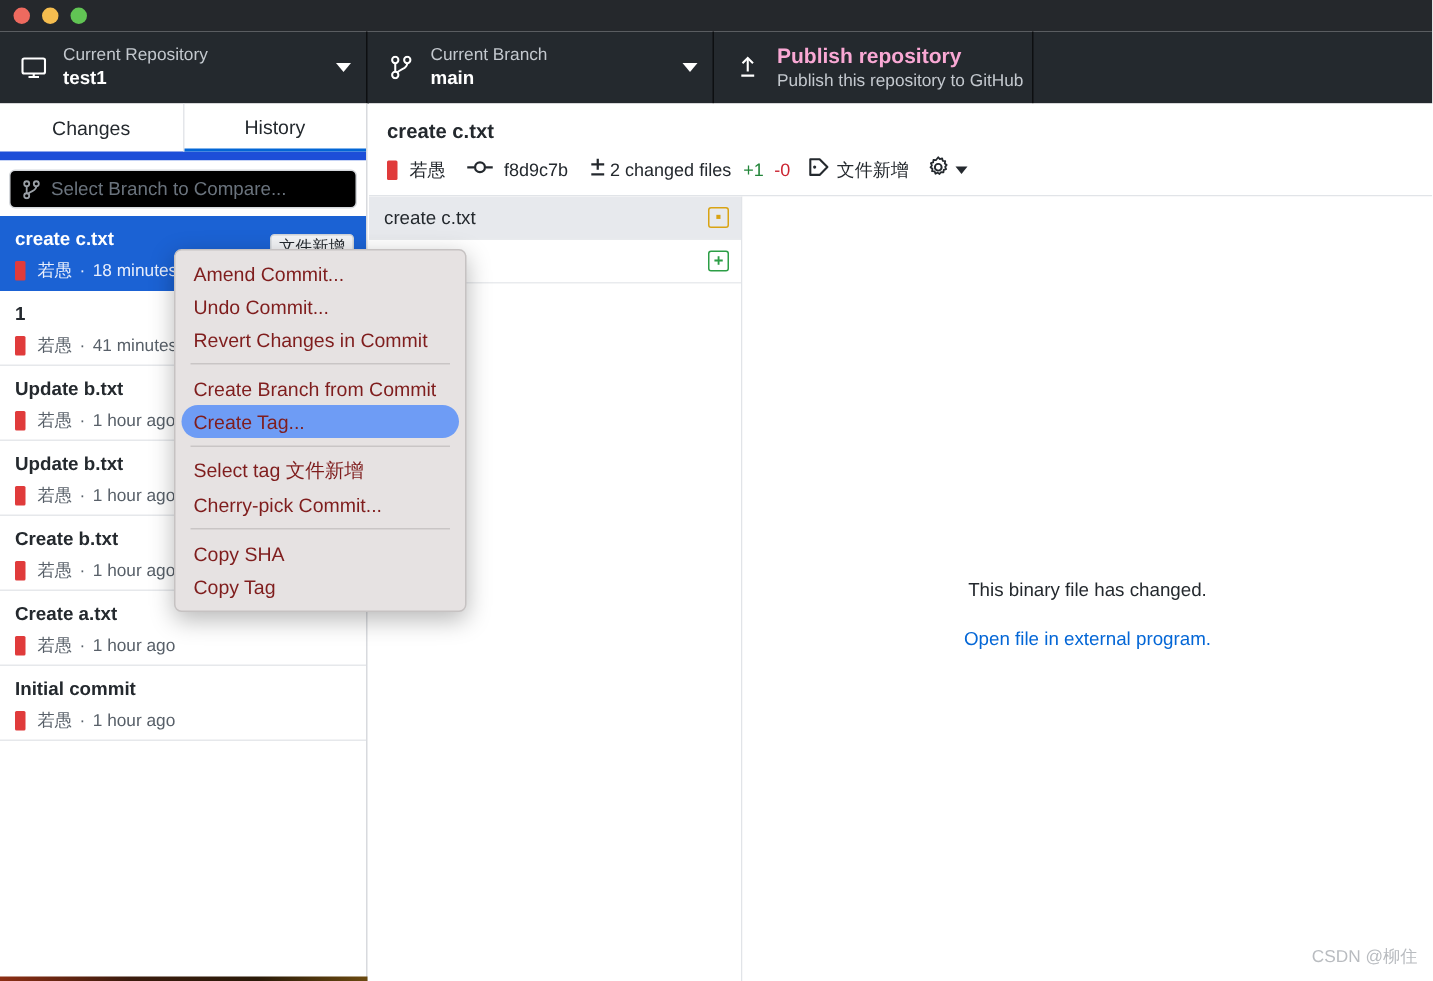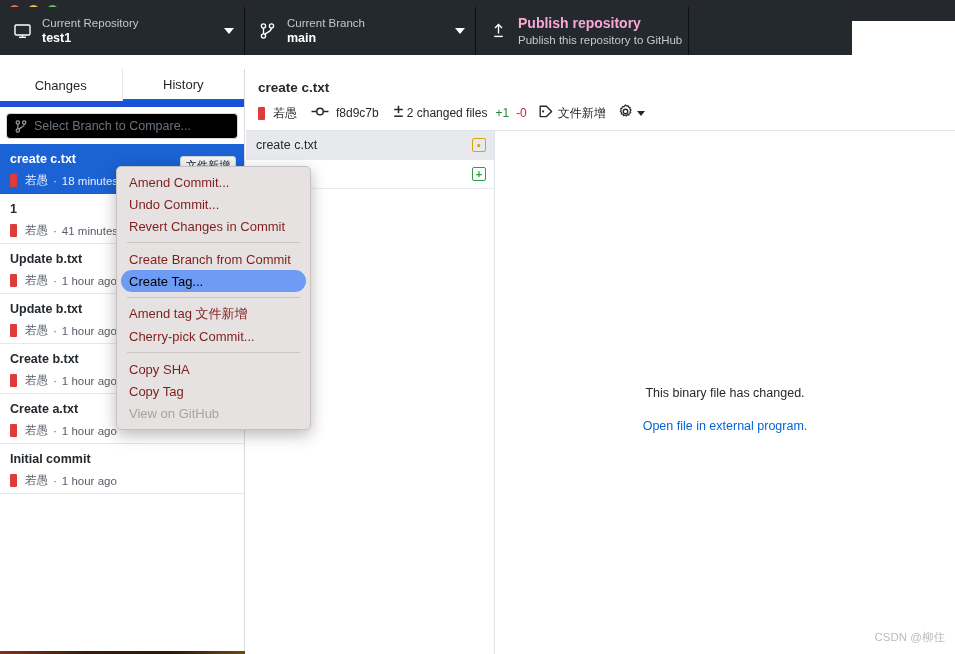--- a/index.html
+++ b/index.html
@@ -36,22 +36,22 @@
     border-radius: 50%;
     margin-right: 8px;
   }
   .tl-close  { background: #ee6a5f; }
   .tl-min    { background: #f5bd4f; }
   .tl-max    { background: #61c454; }
 
   
   .toolbar {
     position: absolute;
-    left: 0; top: 7px;
-    width: 852px;
+    left: 0; top: 21px;
+    width: 955px;
     height: 48px;
     background: #24292e;
     display: flex;
     box-sizing: border-box;
   }
   .tb-cell {
     display: flex;
     align-items: center;
     height: 48px;
     box-sizing: border-box;
@@ -348,21 +348,21 @@
     display: flex;
     align-items: center;
     padding: 0 12px;
     font-size: 13px;
     color: #7f1d1d;
     white-space: nowrap;
     cursor: default;
   }
   .ctx-item.highlight {
     background: #6e9cf5;
-    color: #000000;
+    color: #7f1d1d;
     margin: 0 4px;
     border-radius: 11px;
     padding: 0 8px;
   }
   .ctx-item.disabled { color: #a6a3a3; }
   .ctx-sep {
     height: 1px;
     background: #c9c5c5;
     margin: 5px 10px 5px 10px;
   }
@@ -625,24 +625,23 @@
   </div>
 
   <div class="ctxmenu">
     <div class="ctx-item">Amend Commit...</div>
     <div class="ctx-item">Undo Commit...</div>
     <div class="ctx-item">Revert Changes in Commit</div>
     <div class="ctx-sep"></div>
     <div class="ctx-item">Create Branch from Commit</div>
     <div class="ctx-item highlight">Create Tag...</div>
     <div class="ctx-sep"></div>
-    <div class="ctx-item">Amend tag 文件新增</div>
+    <div class="ctx-item">Select tag 文件新增</div>
     <div class="ctx-item">Cherry-pick Commit...</div>
     <div class="ctx-sep"></div>
     <div class="ctx-item">Copy SHA</div>
     <div class="ctx-item">Copy Tag</div>
-    <div class="ctx-item disabled">View on GitHub</div>
   </div>
 
   <div class="bottom-edge"></div>
   <div class="watermark">CSDN @柳住</div>
 
 </div>
 
 </body></html>

